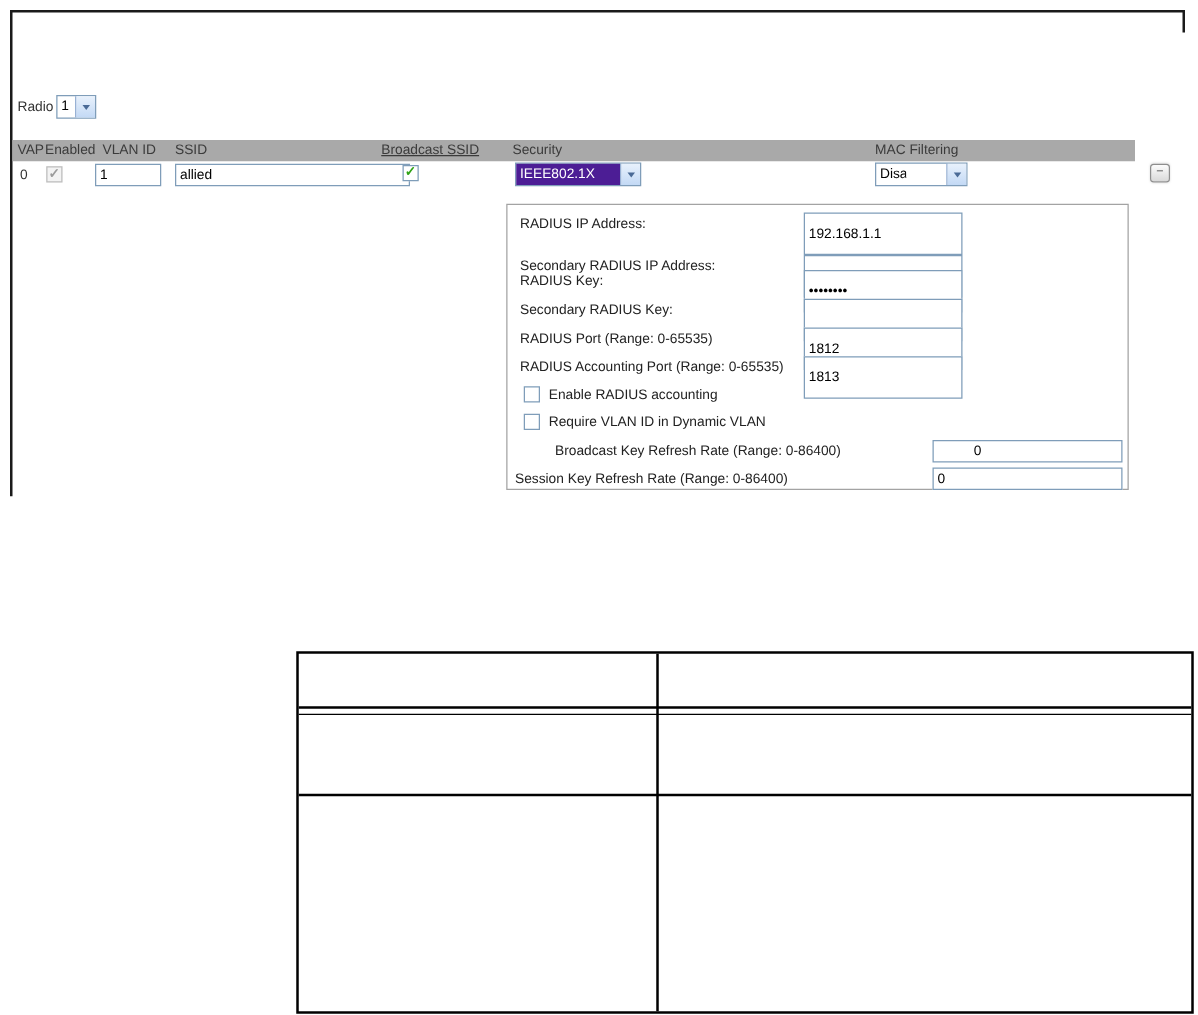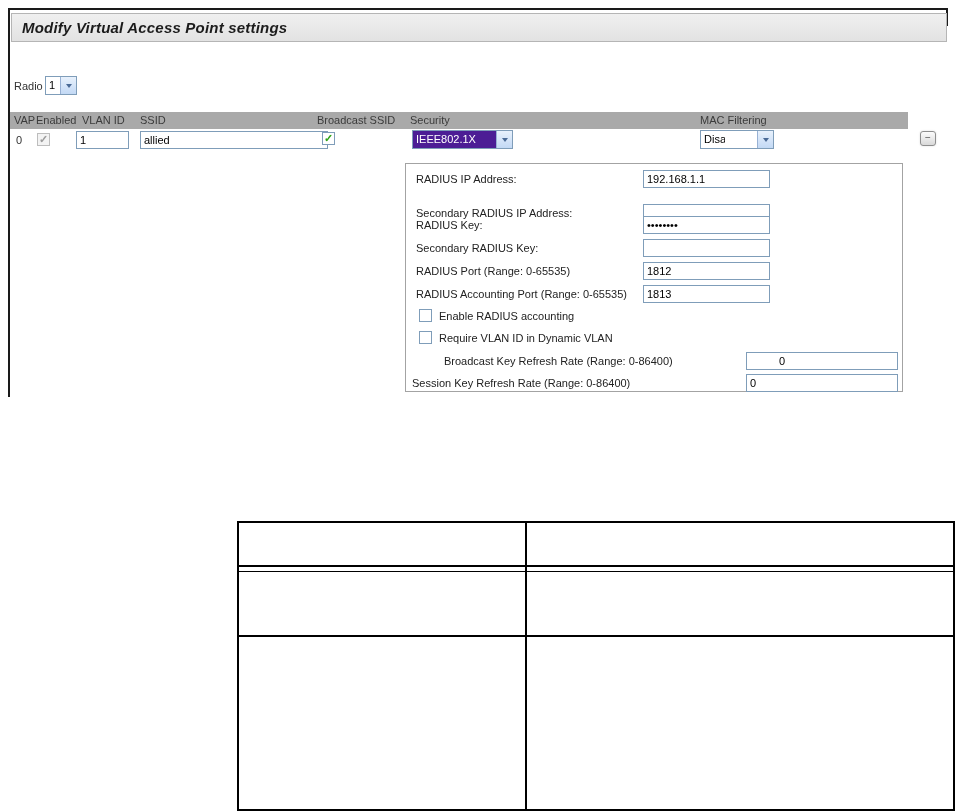--- a/index.html
+++ b/index.html
@@ -49,21 +49,21 @@
   .sel-security{ left:412px; top:130px; width:101px; }
   .sel-mac     { left:700px; top:130px; width:74px;gap:32px; }
 
   
   .vap-header {
     position:absolute; left:10px; top:112px; width:898px; height:17px;
     background:#a9a9a9; color:#3b3b3b;
   }
   .vap-header span { position:absolute; top:2px; white-space:nowrap; }
   .h-vap { left:4px; } .h-enabled { left:26px; } .h-vlan { left:72px; }
-  .h-ssid { left:130px; } .h-bcast { left:307px; } .h-sec { left:400px; }
+  .h-ssid { left:130px; } .h-bcast { left:295px;text-decoration:underline; } .h-sec { left:400px; }
   .h-mac { left:690px; }
 
   
   .vap-num { position:absolute; left:16px; top:134px; color:#333; }
 
   .cb {
     position:absolute; width:13px; height:13px; background:#fff;
     border:1px solid #7f9db9; font-size:11px; line-height:11px;
     text-align:center; color:#2fa315; font-weight:bold;
   }
@@ -86,21 +86,21 @@
     font-size:10px; line-height:12px; text-align:center; color:#555;
     box-shadow:0 0 2px rgba(0,0,0,0.15);
   }
 
   
   .radius-panel {
     position:absolute; left:405px; top:163px; width:498px; height:229px;
     border:1px solid #a3a3a3; background:#fff;
   }
   .rp-label { position:absolute; left:10px; height:18px; line-height:18px; color:#222; white-space:nowrap; }
-  .rp-input { position:absolute; left:237px; width:127px; height:18px;
+  .rp-input { position:absolute; left:237px; width:127px; height:34px;
     border:1px solid #7f9db9; background:#fff; font-family:"Liberation Sans", sans-serif;
     font-size:11px; padding:0 3px; color:#000; }
   .rp-r0 { top:6px; }  .rp-r1 { top:40px; } .rp-r2 { top:52px; }
   .rp-r3 { top:75px; } .rp-r4 { top:98px; } .rp-r5 { top:121px; }
   .rp-cb { position:absolute; left:13px; width:13px; height:13px;
     border:1px solid #7f9db9; background:#fff; }
   .rp-cb0 { top:145px; } .rp-cb1 { top:167px; }
   .rp-cblabel { position:absolute; left:33px; height:14px; line-height:14px; color:#222; white-space:nowrap; }
   .rp-cbl0 { top:145px; } .rp-cbl1 { top:167px; }
   .rp-ratelabel { position:absolute; left:6px; height:18px; line-height:18px; color:#222; white-space:nowrap; }
@@ -128,23 +128,20 @@
 </style>
 </head>
 <body>
 
 <div class="stage">
 
   <div class="frame-top"></div>
   <div class="frame-left"></div>
   <div class="frame-right"></div>
 
-  <div class="titlebar">
-    <span class="t">Modify Virtual Access Point settings</span>
-  </div>
 
   <span class="radio-label">Radio</span>
   <div class="xp-select sel-radio">
     <span class="sel-text">1</span>
     <span class="sel-btn">
         <span class="arrow"></span>
       </span>
   </div>
 
   <div class="vap-header">

